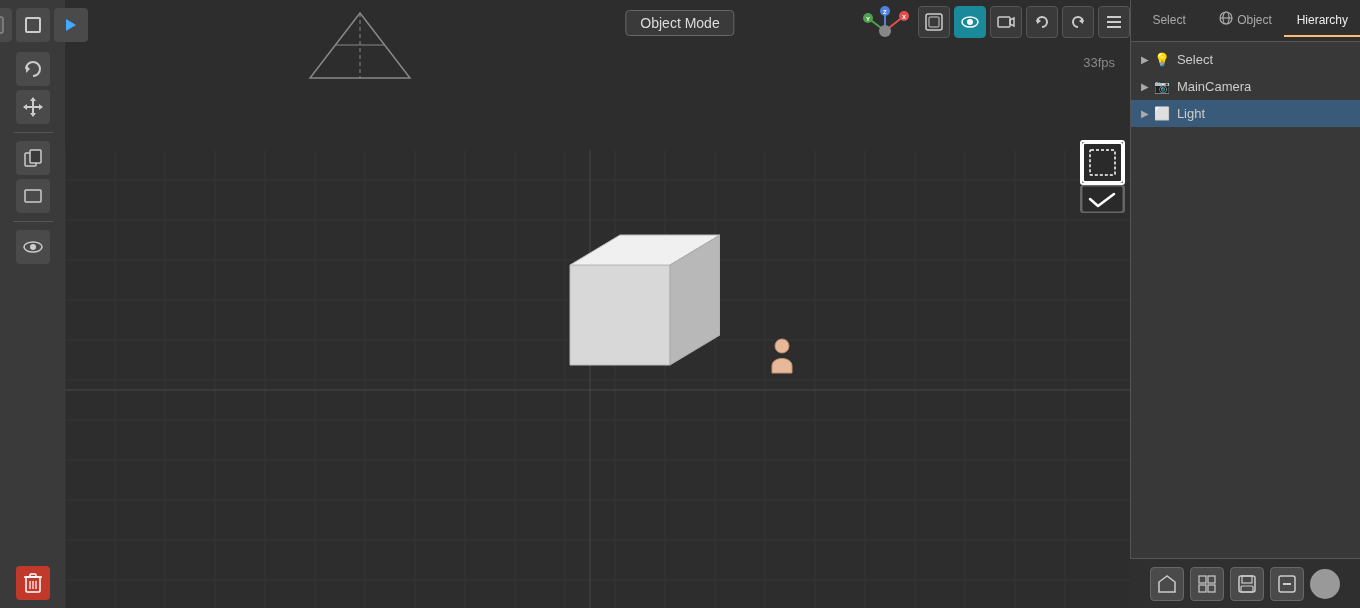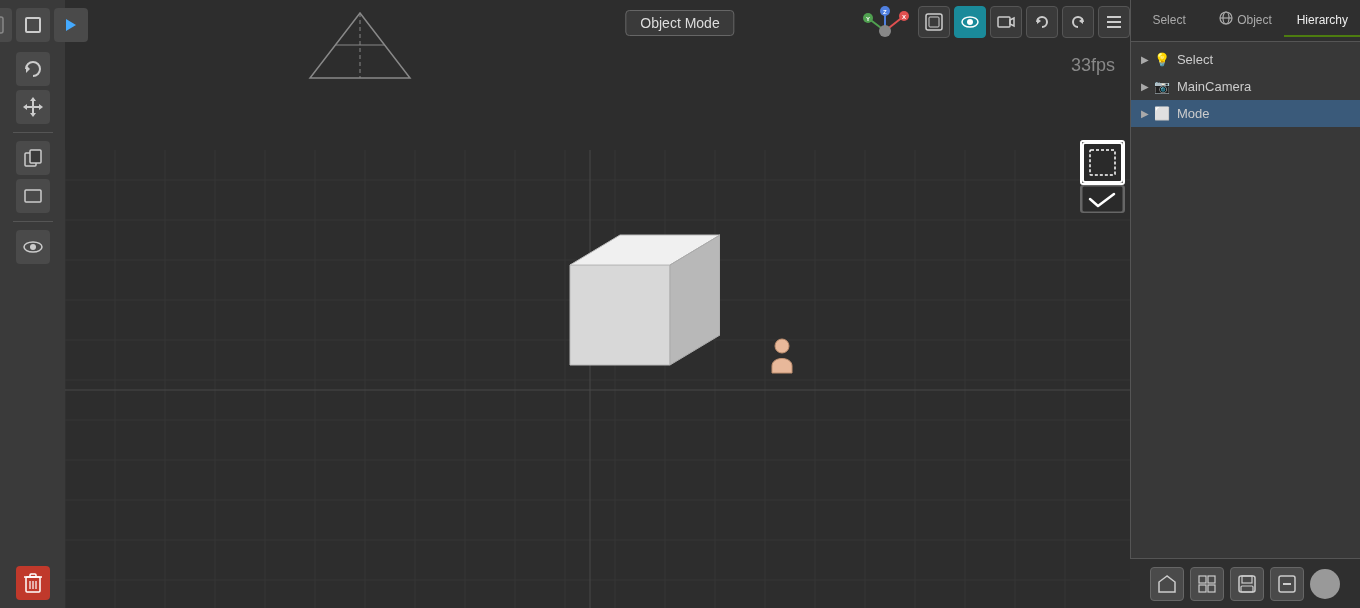--- a/index.html
+++ b/index.html
@@ -94,21 +94,21 @@
       z-index: 20;
       cursor: pointer;
     }
 
     
     #fps-counter {
       position: absolute;
       top: 55px;
       right: 245px;
       color: #888;
-      font-size: 18px;
+      font-size: 13px;
       z-index: 20;
     }
 
     
     #top-right-icons {
       position: absolute;
       top: 6px;
       right: 230px;
       display: flex;
       gap: 4px;
@@ -185,21 +185,21 @@
       text-align: right;
       padding: 8px 12px;
       cursor: pointer;
       color: #aaa;
       font-size: 12px;
       border-bottom: 2px solid transparent;
     }
 
     .panel-tab.active {
       color: #eee;
-      border-bottom: 2px solid #4d7c0f;
+      border-bottom: 2px solid #fdba74;
     }
 
     .panel-tab-with-icon {
       display: flex;
       align-items: center;
       justify-content: center;
       gap: 4px;
     }
 
     #hierarchy-list {
@@ -556,21 +556,21 @@
 
     <div class="hierarchy-item">
       <span class="hierarchy-arrow">▶</span>
       <span style="font-size:13px;color:#aaa;">📷</span>
       <span>MainCamera</span>
     </div>
 
     <div class="hierarchy-item selected">
       <span class="hierarchy-arrow">▶</span>
       <span style="font-size:13px;color:#aaa;">⬜</span>
-      <span>Mode</span>
+      <span>Light</span>
     </div>
   </div>
 
   <div id="bottom-toolbar">
     <button class="bottom-btn">
       <svg width="20" height="20" viewBox="0 0 20 20">
         <polygon points="10,2 2,8 2,18 18,18 18,8" fill="none" stroke="#ccc" stroke-width="1.5"></polygon>
       </svg>
     </button>
     <button class="bottom-btn">

